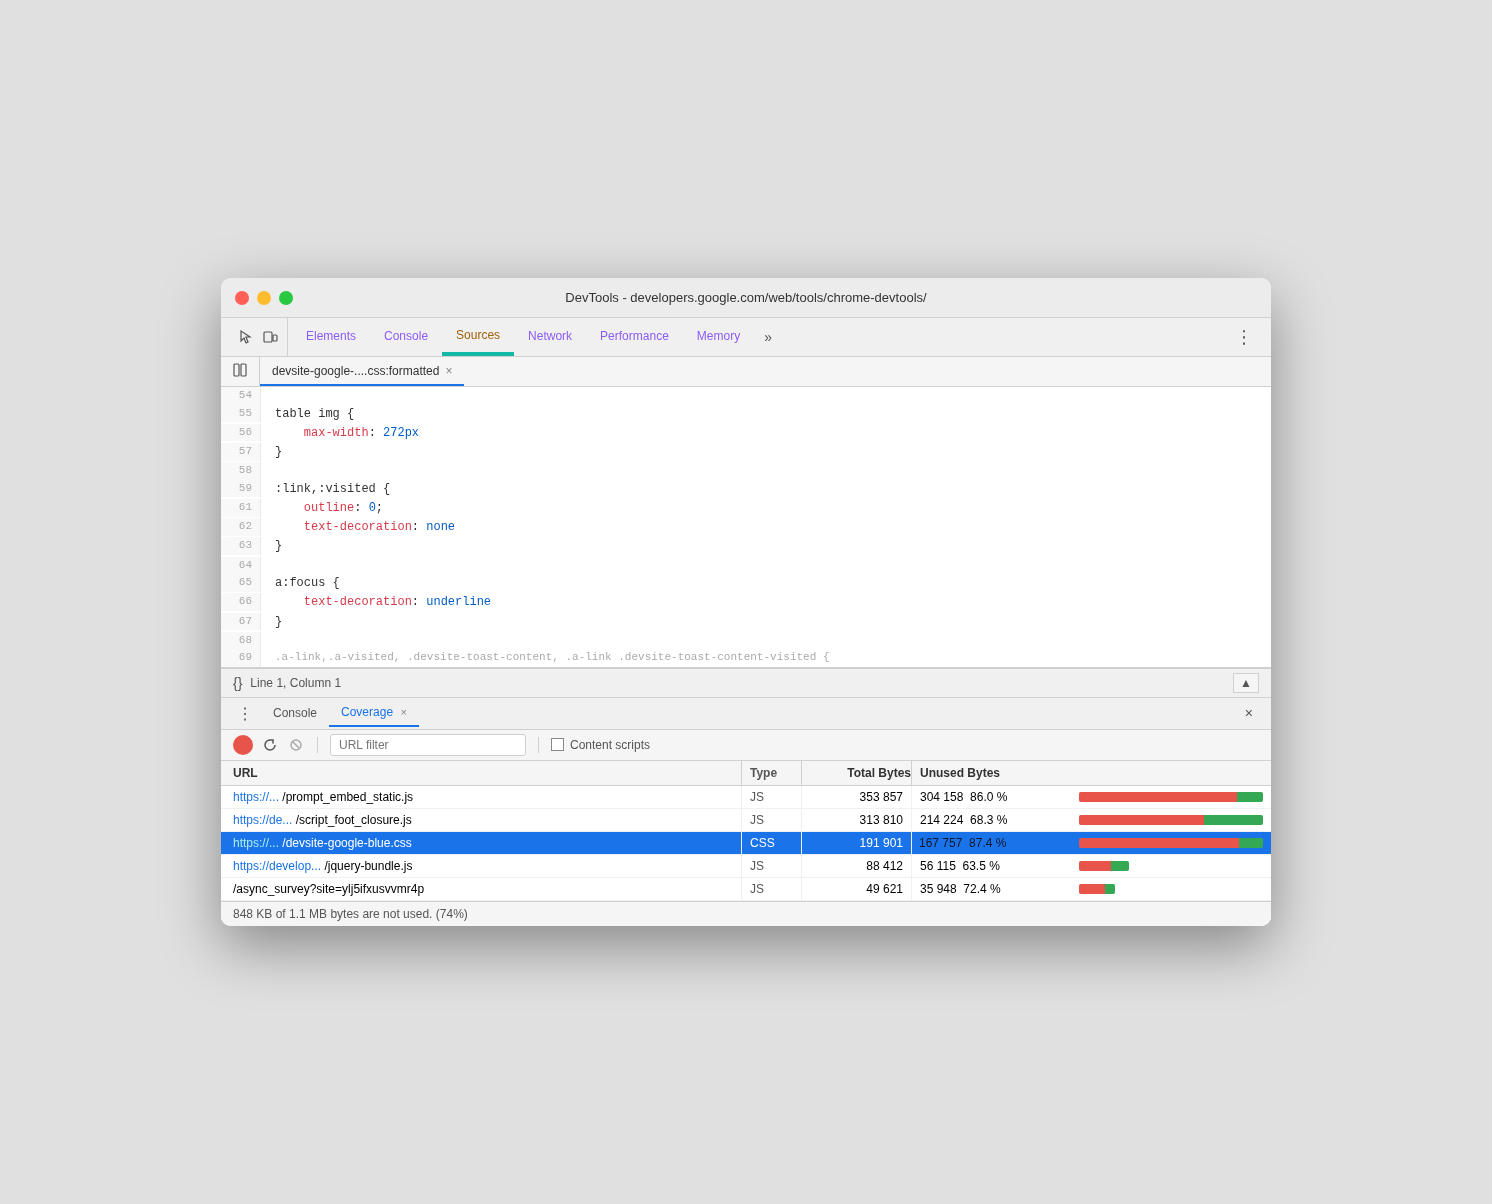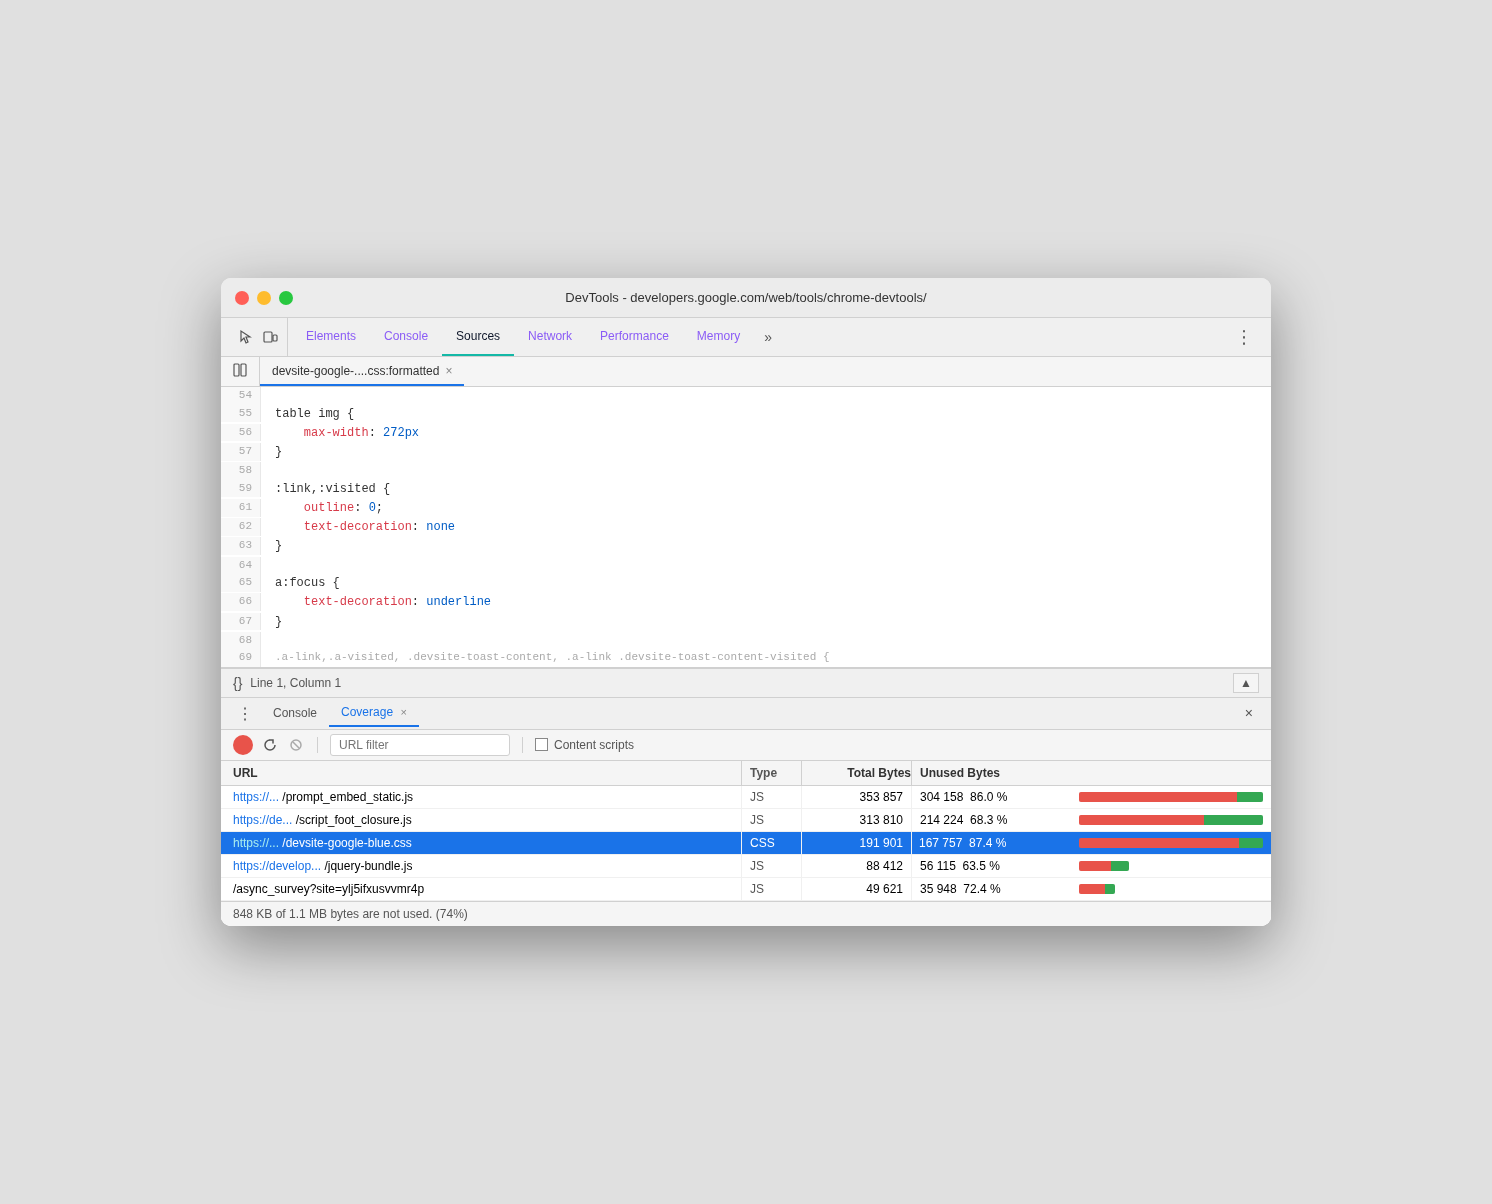--- a/index.html
+++ b/index.html
@@ -78,22 +78,22 @@
       padding: 8px 14px;
       font-size: 12px;
       color: #8b5cf6;
       cursor: pointer;
       border-bottom: 2px solid transparent;
       white-space: nowrap;
       display: flex;
       align-items: center;
     }
     .tab-item.active {
-      color: #0f172a;
-      border-bottom: 2px solid #14b8a6;
+      color: #a16207;
+      border-bottom: 4px solid #14b8a6;
       font-weight: 500;
     }
     .tabs-more {
       padding: 8px 10px;
       color: #555;
       cursor: pointer;
       display: flex;
       align-items: center;
       font-size: 14px;
     }
@@ -275,21 +275,21 @@
       height: 16px;
       background: #d0d0d0;
       margin: 0 4px;
     }
     .url-filter-input {
       border: 1px solid #d0d0d0;
       background: #fff;
       padding: 3px 8px;
       font-size: 12px;
       border-radius: 3px;
-      width: 180px;
+      width: 196px;
       color: #999;
     }
     .content-scripts-label {
       display: flex;
       align-items: center;
       gap: 6px;
       font-size: 12px;
       color: #555;
     }
     .checkbox {
@@ -319,21 +319,21 @@
     .coverage-header .col-bar { width: 200px; padding: 5px 8px; }
     .coverage-row {
       display: flex;
       align-items: center;
       border-bottom: 1px solid #f0f0f0;
       cursor: pointer;
     }
     .coverage-row.selected { background: #1a73e8; color: #fff; }
     .coverage-row.selected .col-type { color: #fff; }
     .coverage-row.selected .col-total { color: #fff; }
-    .coverage-row.selected .col-unused { color: #ffffff; padding-left: 7px; }
+    .coverage-row.selected .col-unused { color: #0f172a; padding-left: 7px; }
     .col-url { flex: 1; padding: 4px 12px; white-space: nowrap; overflow: hidden; text-overflow: ellipsis; }
     .col-type { width: 60px; padding: 4px 8px; color: #555; border-left: 1px solid #f0f0f0; }
     .col-total { width: 110px; padding: 4px 8px; border-left: 1px solid #f0f0f0; text-align: right; }
     .col-unused { width: 160px; padding: 4px 8px; border-left: 1px solid #f0f0f0; }
     .col-bar { width: 200px; padding: 4px 8px; }
     .bar-container {
       height: 10px;
       background: #e0e0e0;
       border-radius: 2px;
       overflow: hidden;

